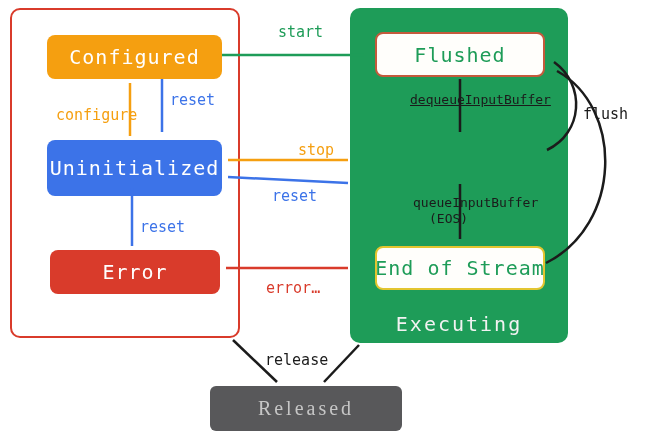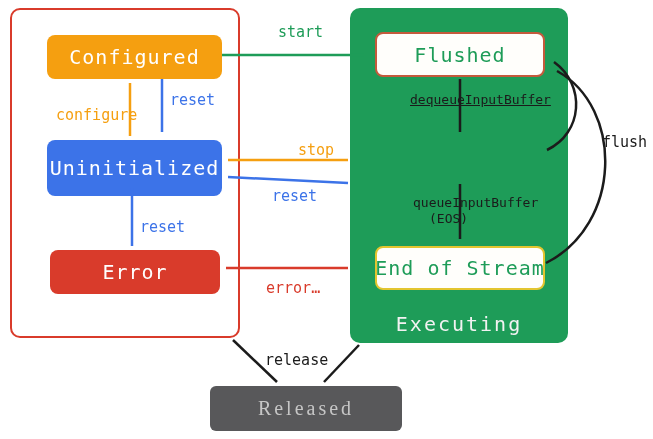--- a/index.html
+++ b/index.html
@@ -48,21 +48,21 @@
   .lbl-start{left:278px;top:23px;}
   .lbl-configure{left:56px;top:106px;}
   .lbl-reset-top{left:170px;top:91px;}
   .lbl-reset-error{left:140px;top:218px;}
   .lbl-stop{left:274px;top:141px;margin-left:24px;}
   .lbl-reset-mid{left:272px;top:187px;}
   .lbl-error{left:266px;top:279px;}
   .lbl-dequeue{left:410px;top:92px;text-decoration:underline;}
   .lbl-queue1{left:413px;top:195px;}
   .lbl-queue2{left:429px;top:211px;}
-  .lbl-flush{left:602px;top:105px;margin-top:28px;}
+  .lbl-flush{left:583px;top:105px;}
   .lbl-release{left:265px;top:351px;}
 </style>
 </head>
 <body>
 
 <div class="canvas">
 
   <div class="group stopped-group">
     <div class="state configured">Configured</div>
     <div class="state uninitialized">Uninitialized</div>

